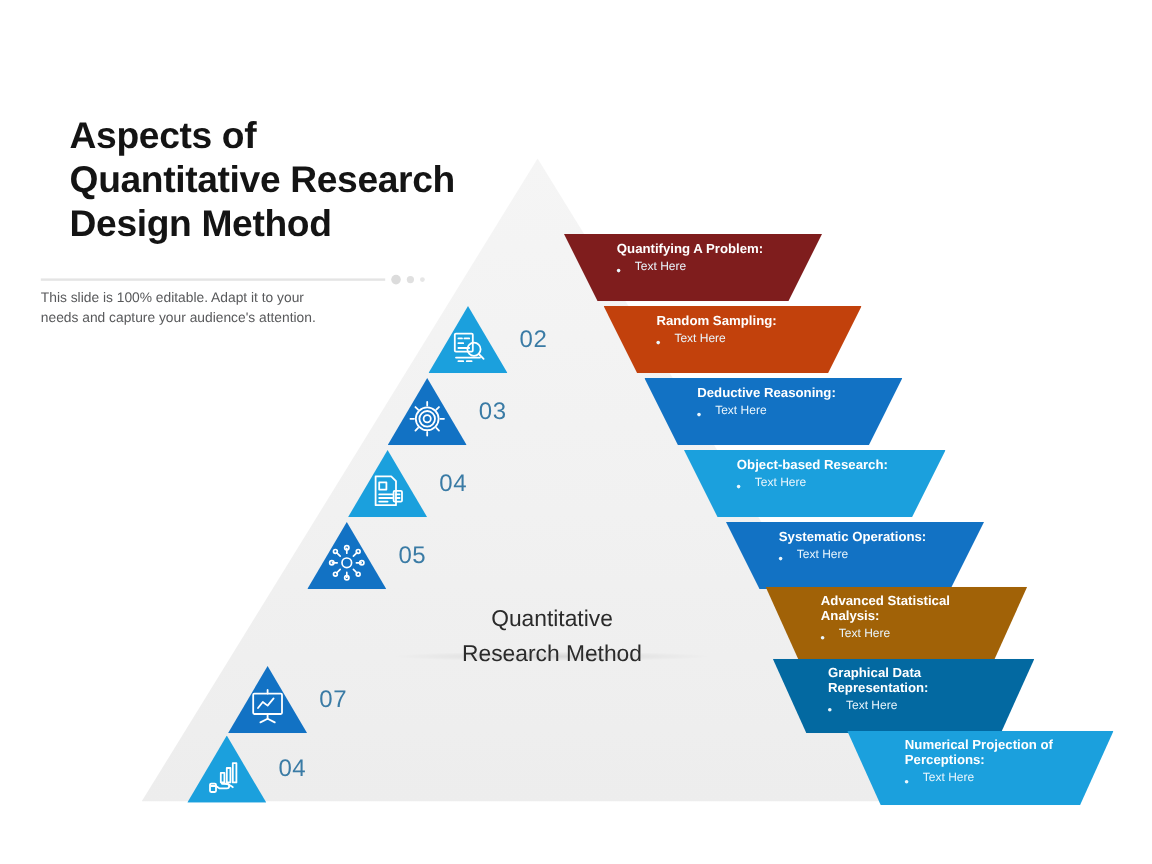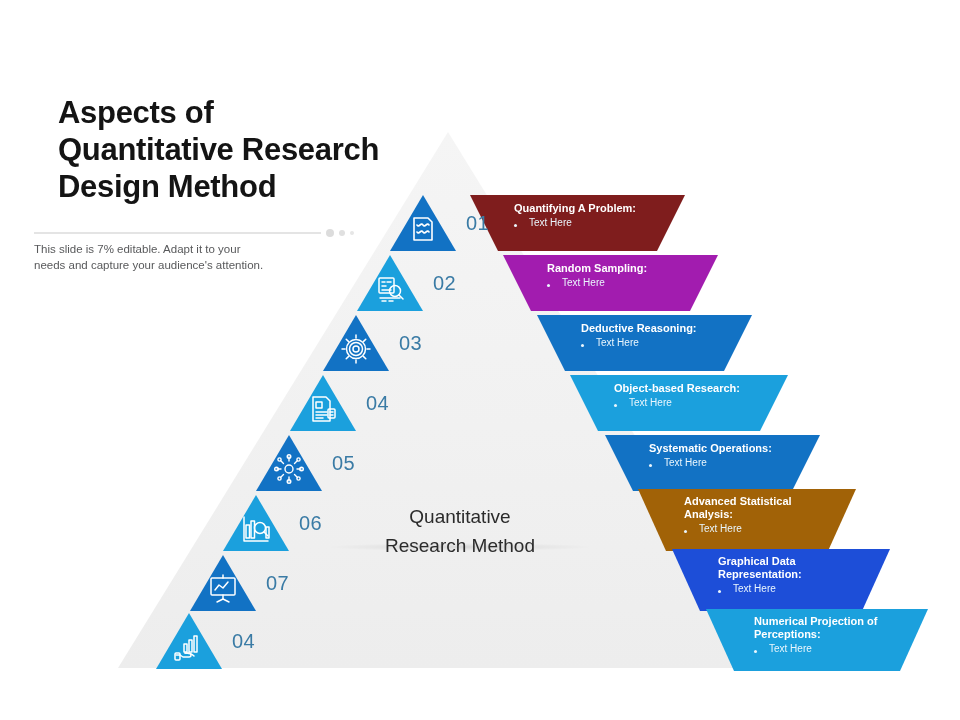--- a/index.html
+++ b/index.html
@@ -152,21 +152,21 @@
 Design Method</h1>
   </div>
 
   <div id="divider-row">
     <div id="divider-line"></div>
     <span class="deco-dot d1"></span>
     <span class="deco-dot d2"></span>
     <span class="deco-dot d3"></span>
   </div>
 
-  <div id="subtitle">This slide is 7% editable. Adapt it to your
+  <div id="subtitle">This slide is 100% editable. Adapt it to your
 needs and capture your audience's attention.</div>
 
   <div id="pyramid">
     <svg viewBox="0 0 660 536" preserveAspectRatio="none" aria-hidden="true">
       <defs>
         <linearGradient id="pyrGrad" x1="0" y1="0" x2="0" y2="1">
           <stop offset="0%" stop-color="#f5f5f5"></stop>
           <stop offset="55%" stop-color="#f1f1f1"></stop>
           <stop offset="100%" stop-color="#ededed"></stop>
         </linearGradient>
@@ -182,21 +182,21 @@
   <div class="banner" style="left:470px; top:195px; width:215px; background:#7f1d1d;">
     <div class="banner-inner" style="padding-left:44px;">
       <div class="banner-title">Quantifying A Problem:</div>
       <div class="banner-bullet">
         <span class="dot"></span>
         <span>Text Here</span>
       </div>
     </div>
   </div>
 
-  <div class="banner" style="left:503px; top:255px; width:215px; background:#a21caf;">
+  <div class="banner" style="left:503px; top:255px; width:215px; background:#c2410c;">
     <div class="banner-inner" style="padding-left:44px;">
       <div class="banner-title">Random Sampling:</div>
       <div class="banner-bullet">
         <span class="dot"></span>
         <span>Text Here</span>
       </div>
     </div>
   </div>
 
   <div class="banner" style="left:537px; top:315px; width:215px; background:#1272c4;">
@@ -233,21 +233,21 @@
     <div class="banner-inner" style="padding-left:46px; padding-top:6px;">
       <div class="banner-title">Advanced Statistical
 Analysis:</div>
       <div class="banner-bullet">
         <span class="dot"></span>
         <span>Text Here</span>
       </div>
     </div>
   </div>
 
-  <div class="banner" style="left:672px; top:549px; width:218px; height:62px; background:#1d4ed8;">
+  <div class="banner" style="left:644px; top:549px; width:218px; height:62px; background:#0369a1;">
     <div class="banner-inner" style="padding-left:46px; padding-top:6px;">
       <div class="banner-title">Graphical Data
 Representation:</div>
       <div class="banner-bullet">
         <span class="dot"></span>
         <span>Text Here</span>
       </div>
     </div>
   </div>
 
@@ -255,31 +255,20 @@
     <div class="banner-inner" style="padding-left:48px; padding-top:6px;">
       <div class="banner-title">Numerical Projection of
 Perceptions:</div>
       <div class="banner-bullet">
         <span class="dot"></span>
         <span>Text Here</span>
       </div>
     </div>
   </div>
 
-  <div class="badge-row" style="left:390px; top:195px; width:140px; height:56px;">
-    <div class="badge-tri" style="background:#1272c4;"></div>
-    <div class="badge-icon">
-      <svg viewBox="0 0 32 32" fill="none" stroke="#ffffff" stroke-width="1.6" stroke-linecap="round" stroke-linejoin="round">
-        <path d="M7 5h14l4 4v18H7z"></path>
-        <path d="M10 12c2 3 4-3 6 0s4-3 6 0"></path>
-        <path d="M10 19c2 3 4-3 6 0s4-3 6 0"></path>
-      </svg>
-    </div>
-    <div class="badge-num">01</div>
-  </div>
 
   <div class="badge-row" style="left:357px; top:255px; width:140px; height:56px;">
     <div class="badge-tri" style="background:#1ba0dd;"></div>
     <div class="badge-icon">
       <svg viewBox="0 0 32 32" fill="none" stroke="#ffffff" stroke-width="1.5" stroke-linecap="round" stroke-linejoin="round">
         <rect x="5" y="5" width="15" height="15" rx="1"></rect>
         <path d="M8 9h3M13 9h4M8 13h4M8 17h9"></path>
         <circle cx="21" cy="18" r="5.5"></circle>
         <path d="M25 22l4 4"></path>
         <path d="M6 25h20"></path>
@@ -328,34 +317,20 @@
           <circle cx="28.5" cy="16" r="1.8"></circle>
         <circle cx="6.5" cy="6.5" r="1.6"></circle>
           <circle cx="25.5" cy="25.5" r="1.6"></circle>
         <circle cx="25.5" cy="6.5" r="1.6"></circle>
           <circle cx="6.5" cy="25.5" r="1.6"></circle>
       </svg>
     </div>
     <div class="badge-num">05</div>
   </div>
 
-  <div class="badge-row" style="left:223px; top:495px; width:140px; height:56px;">
-    <div class="badge-tri" style="background:#1ba0dd;"></div>
-    <div class="badge-icon">
-      <svg viewBox="0 0 32 32" fill="none" stroke="#ffffff" stroke-width="1.5" stroke-linecap="round" stroke-linejoin="round">
-        <path d="M4 4v24h24"></path>
-        <rect x="6" y="12" width="3.5" height="13"></rect>
-        <rect x="11" y="8" width="3.5" height="17"></rect>
-        <circle cx="20" cy="15" r="5.5"></circle>
-        <path d="M24 19l4 4"></path>
-        <rect x="26" y="14" width="3" height="11"></rect>
-      </svg>
-    </div>
-    <div class="badge-num">06</div>
-  </div>
 
   <div class="badge-row" style="left:190px; top:555px; width:140px; height:56px;">
     <div class="badge-tri" style="background:#1272c4;"></div>
     <div class="badge-icon">
       <svg viewBox="0 0 32 32" fill="none" stroke="#ffffff" stroke-width="1.5" stroke-linecap="round" stroke-linejoin="round">
         <rect x="4" y="5" width="24" height="17" rx="1"></rect>
         <path d="M8 17l4-5 4 3 5-6"></path>
         <path d="M16 22v4"></path>
         <path d="M10 29l6-3 6 3"></path>
         <path d="M16 2v3"></path>

